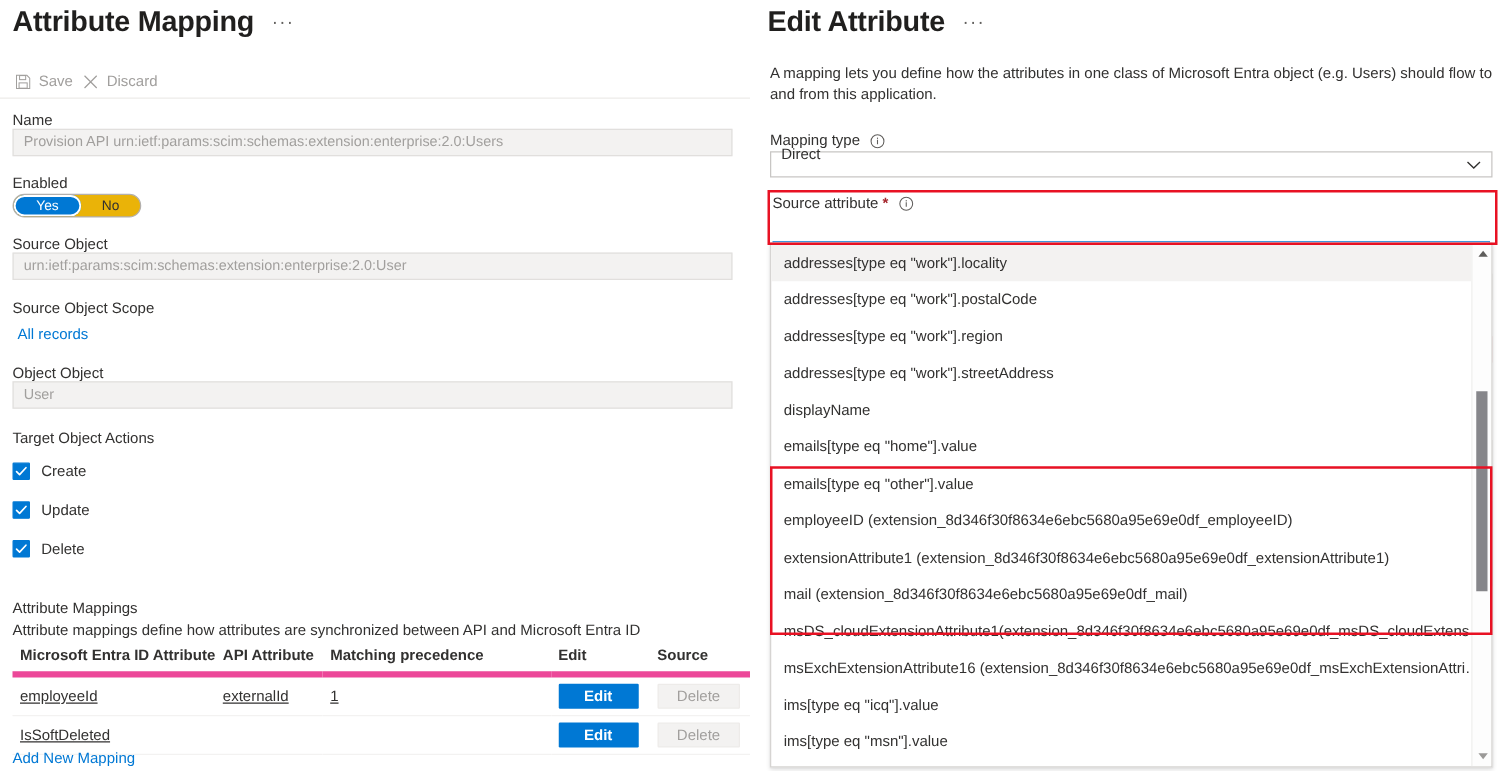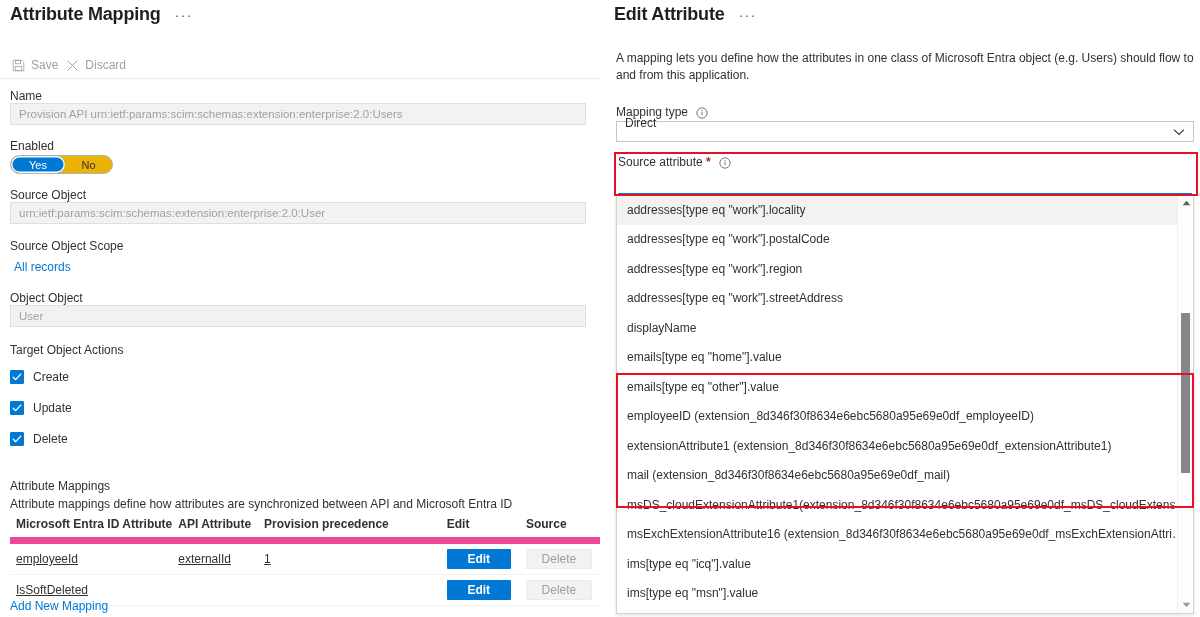--- a/index.html
+++ b/index.html
@@ -9,21 +9,21 @@
     font-family:"Liberation Sans","DejaVu Sans",sans-serif;
     font-size:12px;
     color:#323130;
     overflow:hidden;
     position:relative;
   }
   .page{position:relative;width:1200px;height:617px;}
 
   
   .panel-title{
-    font-size:18px;
+    font-size:23px;
     font-weight:600;
     color:#201f1e;
     letter-spacing:-0.2px;
   }
   .ellipsis-menu{
     color:#605e5c;
     font-size:15px;
     letter-spacing:1px;
     line-height:10px;
     cursor:pointer;
@@ -147,21 +147,21 @@
     border-collapse:collapse;
     width:590px;
     font-size:12px;
   }
   table.mappings th{
     text-align:left;
     font-weight:600;
     font-size:12px;
     color:#323130;
     padding:3px 0 6px 6px;
-    border-bottom:7px solid #ec4899;
+    border-bottom:5px solid #ec4899;
     white-space:nowrap;
   }
   table.mappings td{
     padding:4px 0 4px 6px;
     border-bottom:1px solid #f3f2f1;
     color:#323130;
     font-size:12px;
     height:22px;
     text-decoration:underline;
   }
@@ -387,21 +387,21 @@
     </div>
 
     <label class="field-label lf" id="am-label">Attribute Mappings</label>
     <div class="lf" id="am-desc" style="font-size:12px;color:#323130;">Attribute mappings define how attributes are synchronized between API and Microsoft Entra ID</div>
 
     <table class="mappings lf" id="am-table">
       <thead>
         <tr>
           <th class="col-a">Microsoft Entra ID Attribute</th>
           <th class="col-b">API Attribute</th>
-          <th class="col-c">Provision precedence</th>
+          <th class="col-c">Matching precedence</th>
           <th class="col-d">Edit</th>
           <th class="col-e">Source</th>
         </tr>
       </thead>
       <tbody>
         <tr>
           <td>employeeId</td>
           <td>externalId</td>
           <td>1</td>
           <td>

